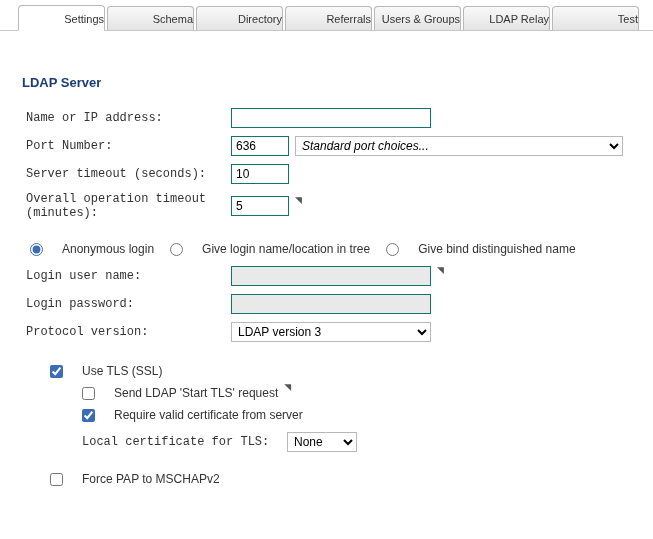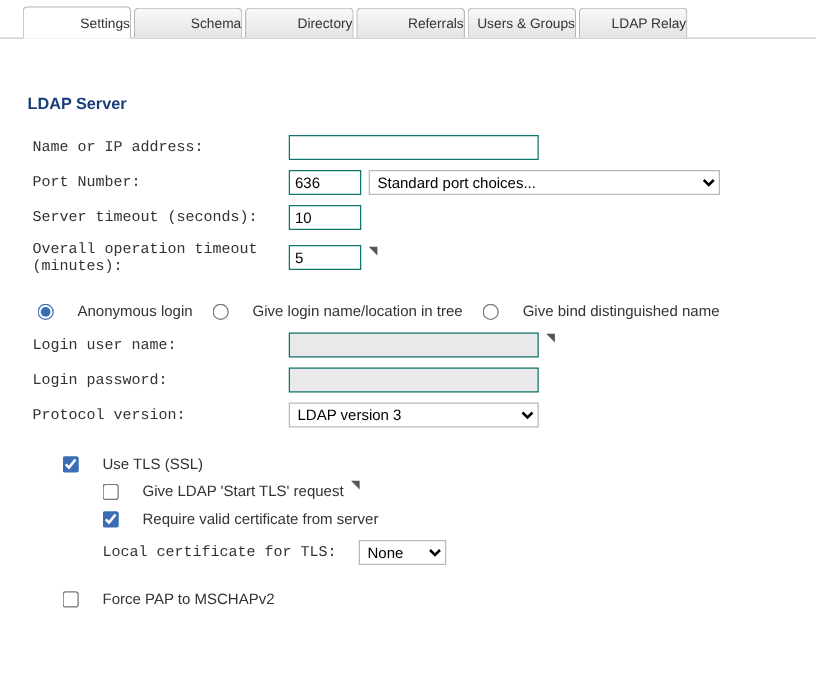--- a/index.html
+++ b/index.html
@@ -83,21 +83,21 @@
   }
   .txt.w200 { width: 200px; }
   .txt.w60 { width: 58px; }
   .sel {
     font-size: 12px;
     border: 1px solid #b8b8b8;
     height: 20px;
     background: #fff;
     padding-left: 2px;
   }
-  .sel.w330 { width: 281px; }
+  .sel.w330 { width: 328px; font-style: italic; }
   .sel.w200 { width: 200px; }
   .sel.w70  { width: 70px; }
   .radio-row {
     padding: 14px 0 10px 8px;
     display: flex;
     align-items: center;
     gap: 16px;
     font-size: 12px;
   }
   .radio-row label, .chk-row label {
@@ -141,20 +141,21 @@
 
 <div class="container">
 
   <div class="tabs">
     <div class="tab active">Settings</div>
     <div class="tab">Schema</div>
     <div class="tab">Directory</div>
     <div class="tab">Referrals</div>
     <div class="tab">Users &amp; Groups</div>
     <div class="tab">LDAP Relay</div>
+    <div class="tab">Test</div>
   </div>
 
   <div class="panel">
 
     <h2 class="section-title">LDAP Server</h2>
 
     <div class="form-row">
       <span class="form-label">Name or IP address:</span>
       <input class="txt w200" type="text" value="" style="">
     </div>
@@ -217,21 +218,21 @@
     <div class="chk-row">
       <label>
         <input type="checkbox" checked="" style="">
         <span>Use TLS (SSL)</span>
       </label>
     </div>
 
     <div class="chk-row chk-sub">
       <label>
         <input type="checkbox" style="">
-        <span>Give LDAP 'Start TLS' request</span>
+        <span>Send LDAP 'Start TLS' request</span>
       </label>
       <span class="small-tick">◥</span>
     </div>
 
     <div class="chk-row chk-sub">
       <label>
         <input type="checkbox" checked="" style="">
         <span>Require valid certificate from server</span>
       </label>
     </div>

